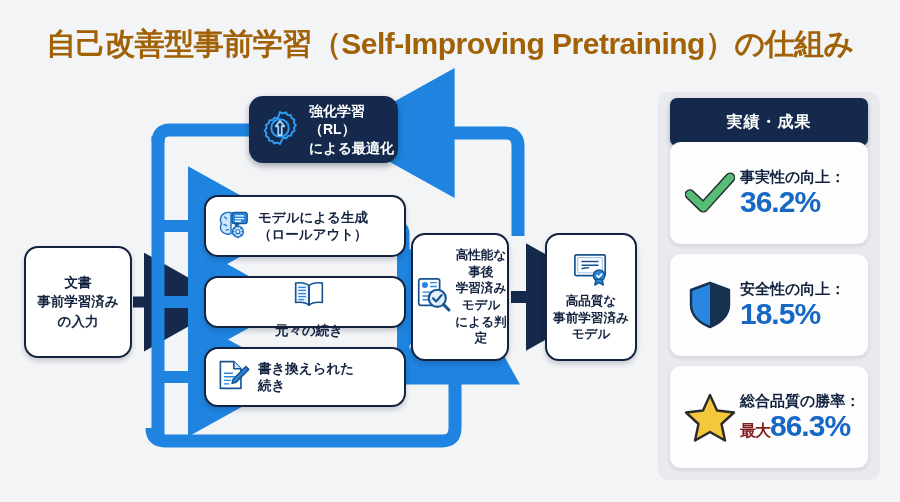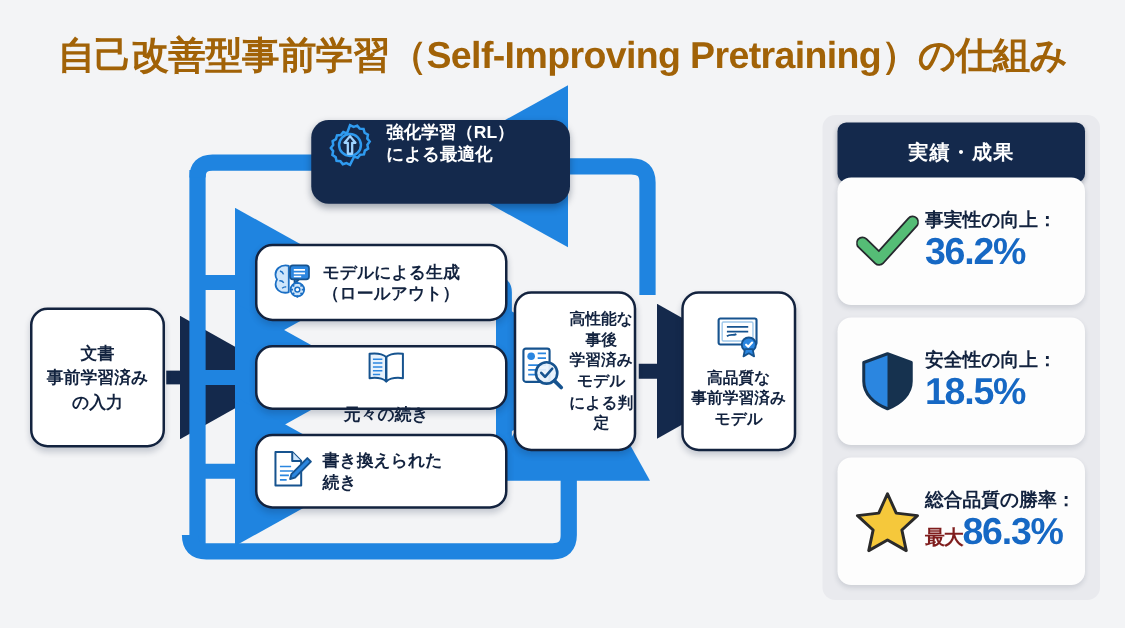--- a/index.html
+++ b/index.html
@@ -50,24 +50,24 @@
   
   #judgeNode{left:411px;top:233px;width:98px;height:128px;
     flex-direction:row;justify-content:center;text-align:center;gap:2px;}
   #judgeNode .txt{font-size:12.6px;line-height:1.32;}
   #finalNode{left:545px;top:233px;width:92px;height:128px;
     flex-direction:column;justify-content:center;text-align:center;gap:2px;}
   #finalNode .txt{font-size:12.6px;line-height:1.32;}
 
   
   #rlNode{
-    position:absolute;left:249px;top:96px;width:207px;height:67px;
+    position:absolute;left:249px;top:96px;width:149px;height:67px;
     background:#14294c;border-radius:14px;
     box-shadow:0 3px 6px rgba(10,22,45,.35);
-    display:flex;gap:9px;
+    display:flex;align-items:center;gap:9px;
     padding-left:11px;box-sizing:border-box;
   }
   #rlNode .txt{color:#ffffff;font-size:14px;font-weight:bold;line-height:1.3;white-space:pre-line;}
 
   
   #panel{
     position:absolute;left:658px;top:92px;width:222px;height:388px;
     background:#e9eaee;border-radius:10px;
   }
   #panelHeader{

